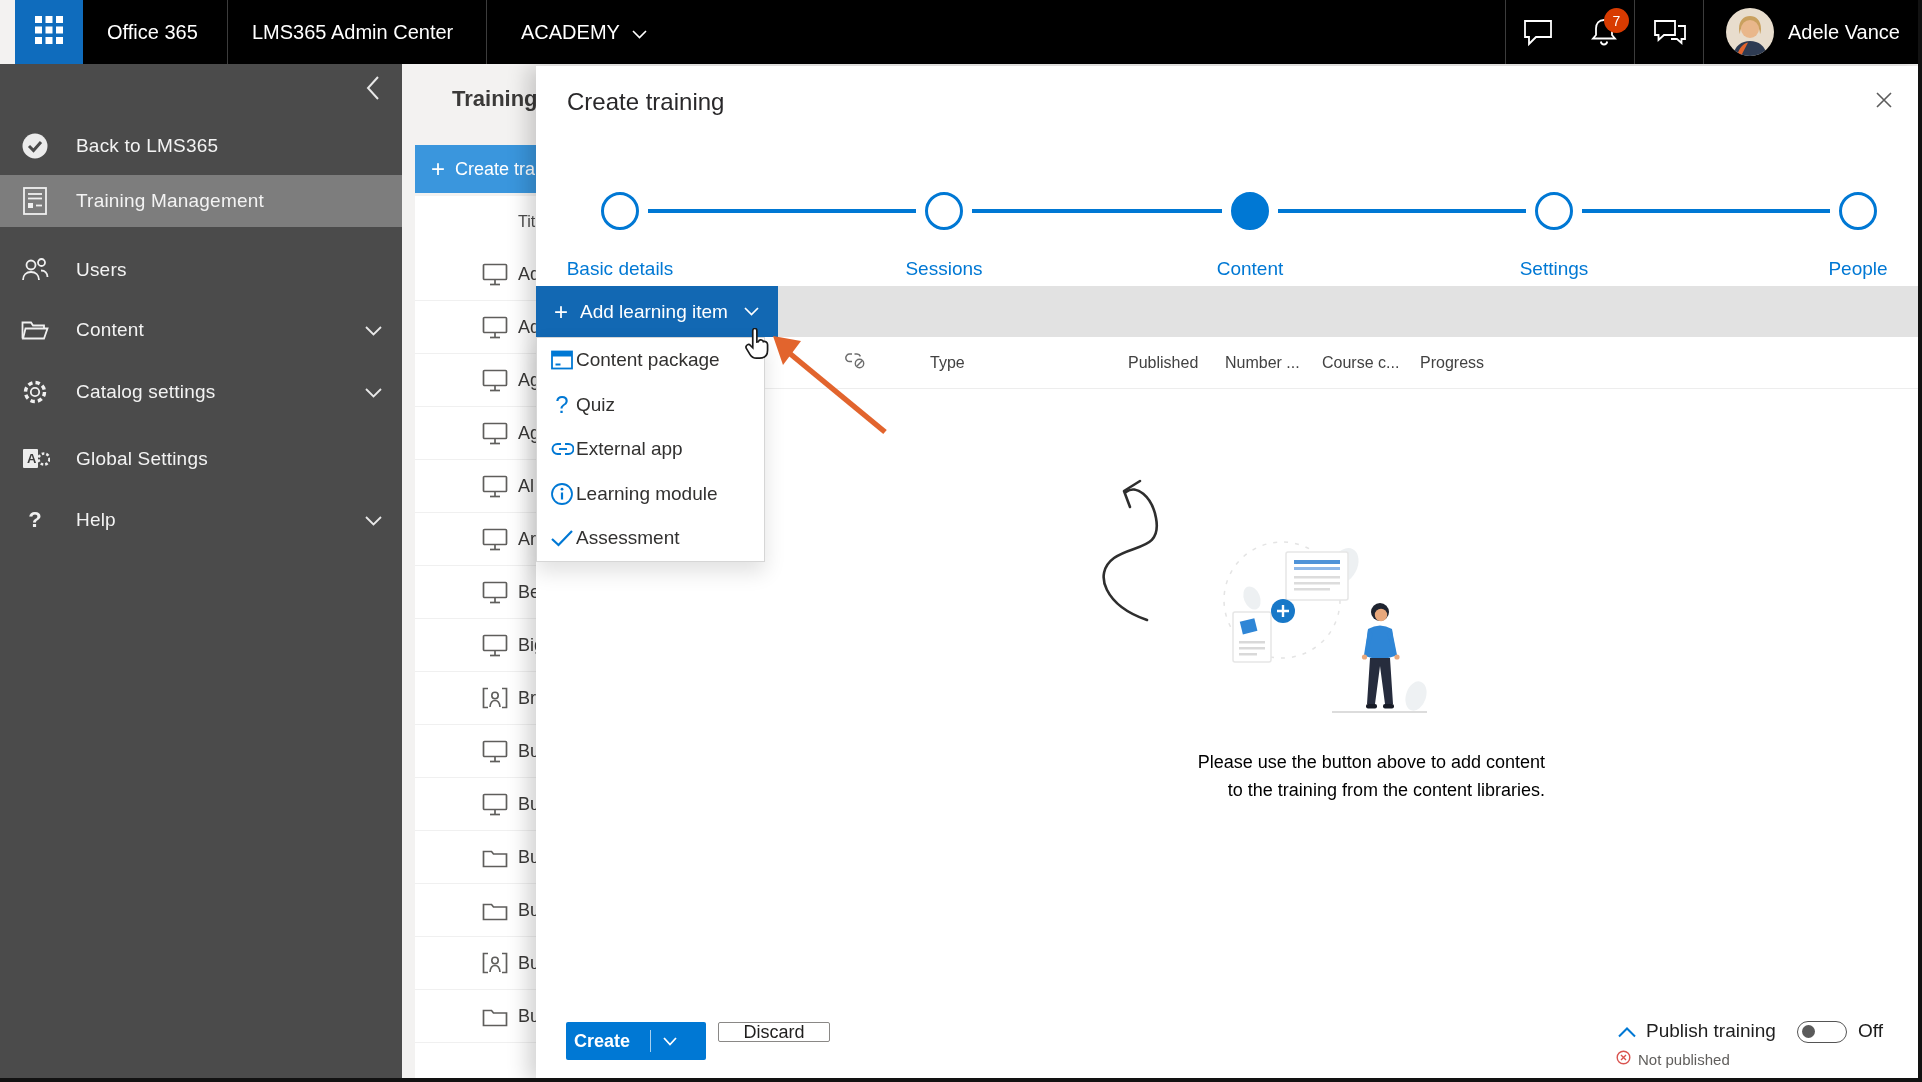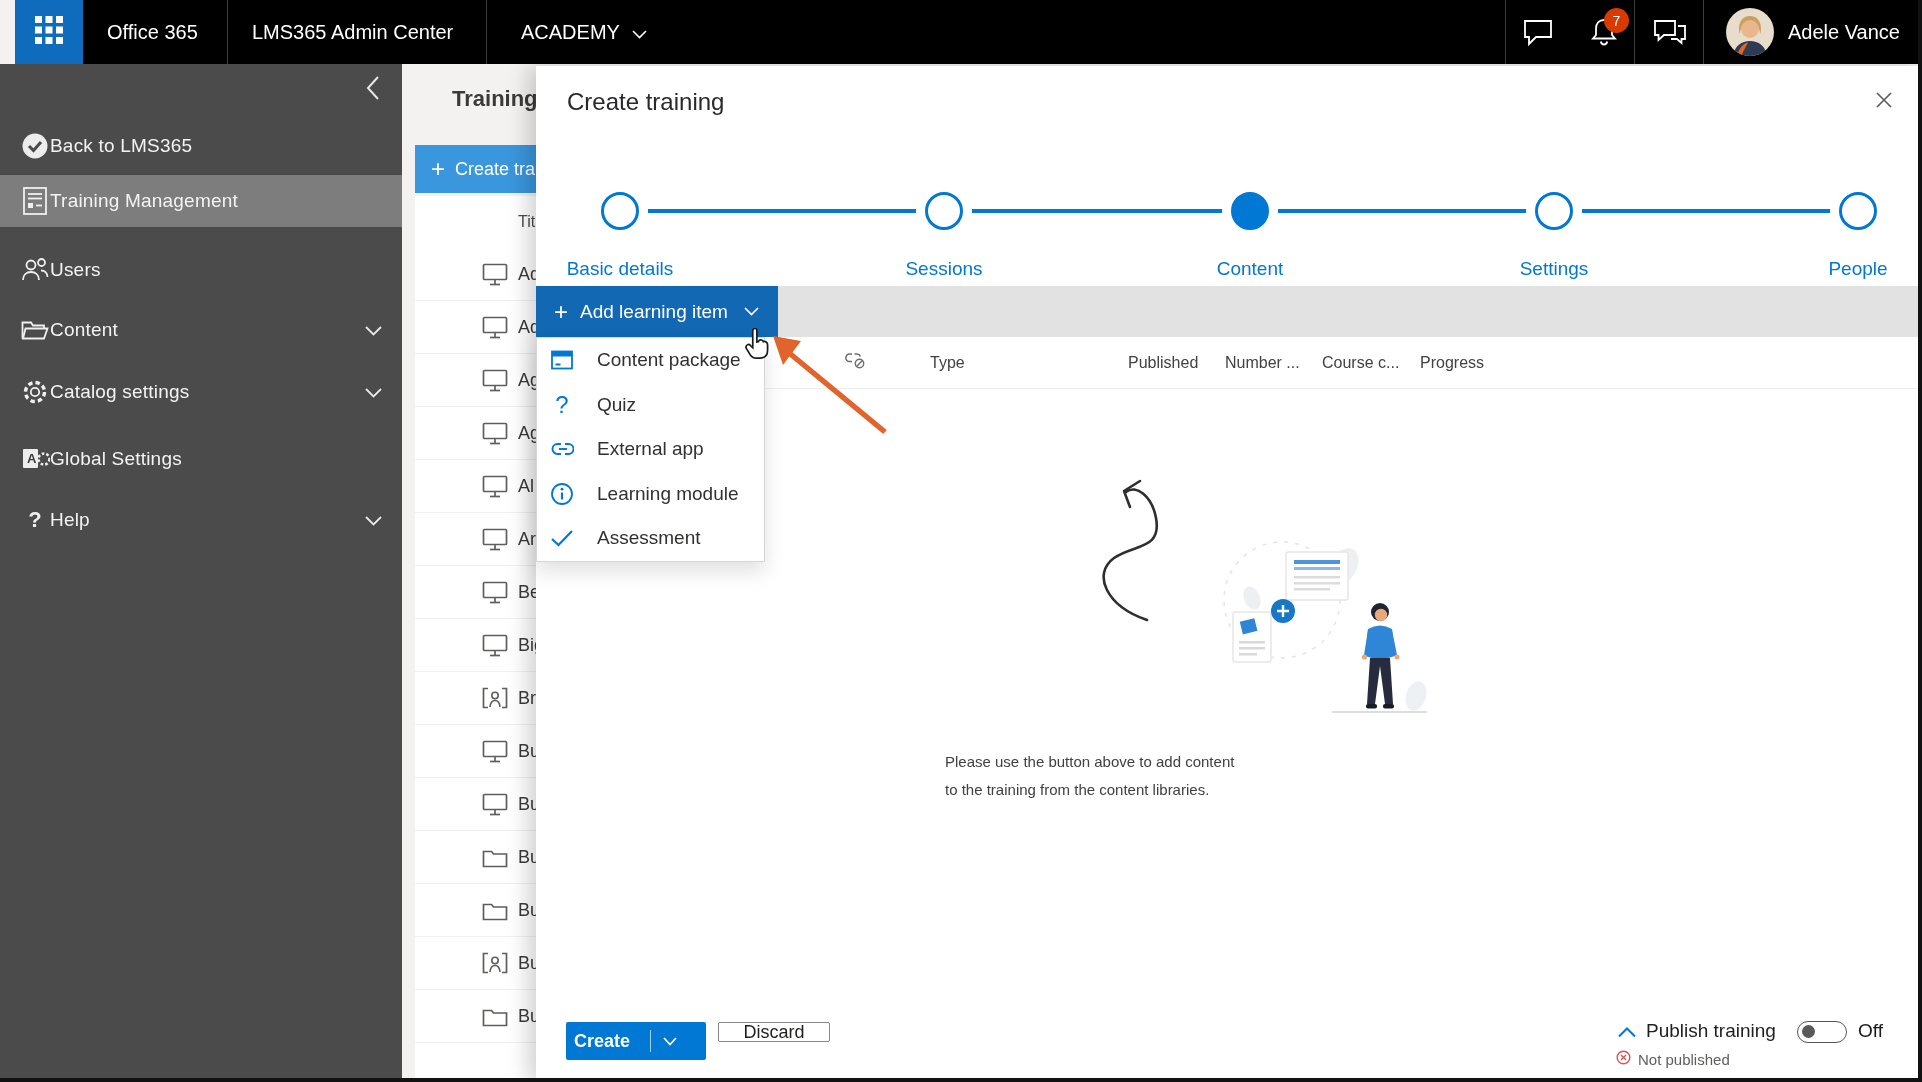--- a/index.html
+++ b/index.html
@@ -15,21 +15,21 @@
   .badge{position:absolute;left:1589px;top:8px;width:25px;height:25px;border-radius:50%;background:var(--badge);
          color:#fff;font-size:14px;display:flex;align-items:center;justify-content:center;z-index:2}
   .avatar{position:absolute;left:1711px;top:8px;width:48px;height:48px;border-radius:50%;overflow:hidden;cursor:pointer}
   
   .sidebar{position:absolute;left:0;top:64px;width:402px;bottom:0;background:var(--sidebar-bg);z-index:10}
   .collapse{position:absolute;right:16px;top:12px;width:26px;height:28px;cursor:pointer;display:flex;align-items:center;justify-content:center}
   .sb-item{position:absolute;left:0;width:100%;height:56px;display:flex;align-items:center;
            color:#f3f3f3;font-size:19px;cursor:pointer}
   .sb-item.active{background:var(--sidebar-active-bg);height:52px}
   .sb-ico{width:30px;margin-left:20px;display:flex;justify-content:center;align-items:center}
-  .sb-label{letter-spacing:.2px}
+  .sb-label{margin-left:26px;letter-spacing:.2px}
   .sb-chev{position:absolute;right:20px;top:50%;transform:translateY(-50%)}
   .qmark{font-size:22px;font-weight:bold;color:#f0f0f0}
   
   .page{position:absolute;left:402px;top:64px;width:134px;bottom:4px;background:#f3f2f1;overflow:hidden;z-index:5}
   .page-title{position:absolute;left:50px;top:22px;font-size:22px;font-weight:bold;color:#3b3a39;white-space:nowrap}
   .create-btn{position:absolute;left:13px;top:81px;width:180px;height:48px;background:var(--page-create-btn);
               color:#fff;font-size:18px;display:flex;align-items:center;padding-left:16px;gap:10px;white-space:nowrap;cursor:pointer}
   .create-btn .plus{font-size:24px;font-weight:300}
   .table-strip{position:absolute;left:13px;top:132px;width:180px;bottom:0;background:#fff}
   .strip-header{position:absolute;left:103px;top:0;height:52px;display:flex;align-items:center;
@@ -54,24 +54,24 @@
            color:#fff;font-size:19px;display:flex;align-items:center;cursor:pointer;z-index:3}
   .add-btn .plus{margin-left:18px;font-size:24px;font-weight:300}
   .add-btn .lbl{margin-left:12px}
   .add-btn .chev{margin-left:16px;display:flex}
   .cols{position:absolute;left:0;top:271px;right:0;height:51px;background:#fff;border-bottom:1px solid #ededed}
   .col{position:absolute;top:0;height:100%;display:flex;align-items:center;font-size:16px;color:#424242;cursor:pointer;white-space:nowrap}
   .dropdown{position:absolute;left:0;top:271px;width:227px;background:#fff;border:1px solid #d6d6d6;
             box-shadow:0 10px 20px rgba(0,0,0,.12);z-index:6}
   .dd-item{height:44.5px;display:flex;align-items:center;font-size:19px;color:#323130;cursor:pointer}
   .dd-ico{width:24px;margin-left:13px;display:flex;justify-content:center}
-  .dd-label{margin-left:23px;white-space:nowrap}
+  .dd-label{margin-left:2px;white-space:nowrap}
   .empty-art{position:absolute;left:540px;top:400px;z-index:1}
-  .empty-text{position:absolute;left:409px;top:682px;width:600px;text-align:left;
-              font-size:15px;color:#404040;line-height:28px;z-index:1}
+  .empty-text{position:absolute;left:409px;top:682px;width:600px;text-align:right;
+              font-size:18px;color:#000000;line-height:28px;z-index:1}
   .btn-create{position:absolute;left:30px;top:956px;width:140px;height:38px;background:var(--accent);
               border-radius:2px;color:#fff;font-size:18px;font-weight:bold;display:flex;align-items:center;cursor:pointer}
   .btn-create .txt{margin-left:8px}
   .btn-create .sep{margin-left:20px;width:1px;height:22px;background:rgba(255,255,255,.65)}
   .btn-create .chev{margin-left:12px;display:flex}
   .btn-discard{position:absolute;left:182px;top:956px;width:112px;height:20px;background:#fff;border:1px solid #8a8886;
                border-radius:2px;color:#201f1e;font-size:18px;display:flex;align-items:center;justify-content:center;
                box-sizing:border-box;cursor:pointer}
   .pub-chev{position:absolute;left:1082px;top:958px;cursor:pointer}
   .pub-label{position:absolute;left:1110px;top:954px;font-size:19px;color:#1f1f1f;white-space:nowrap}

